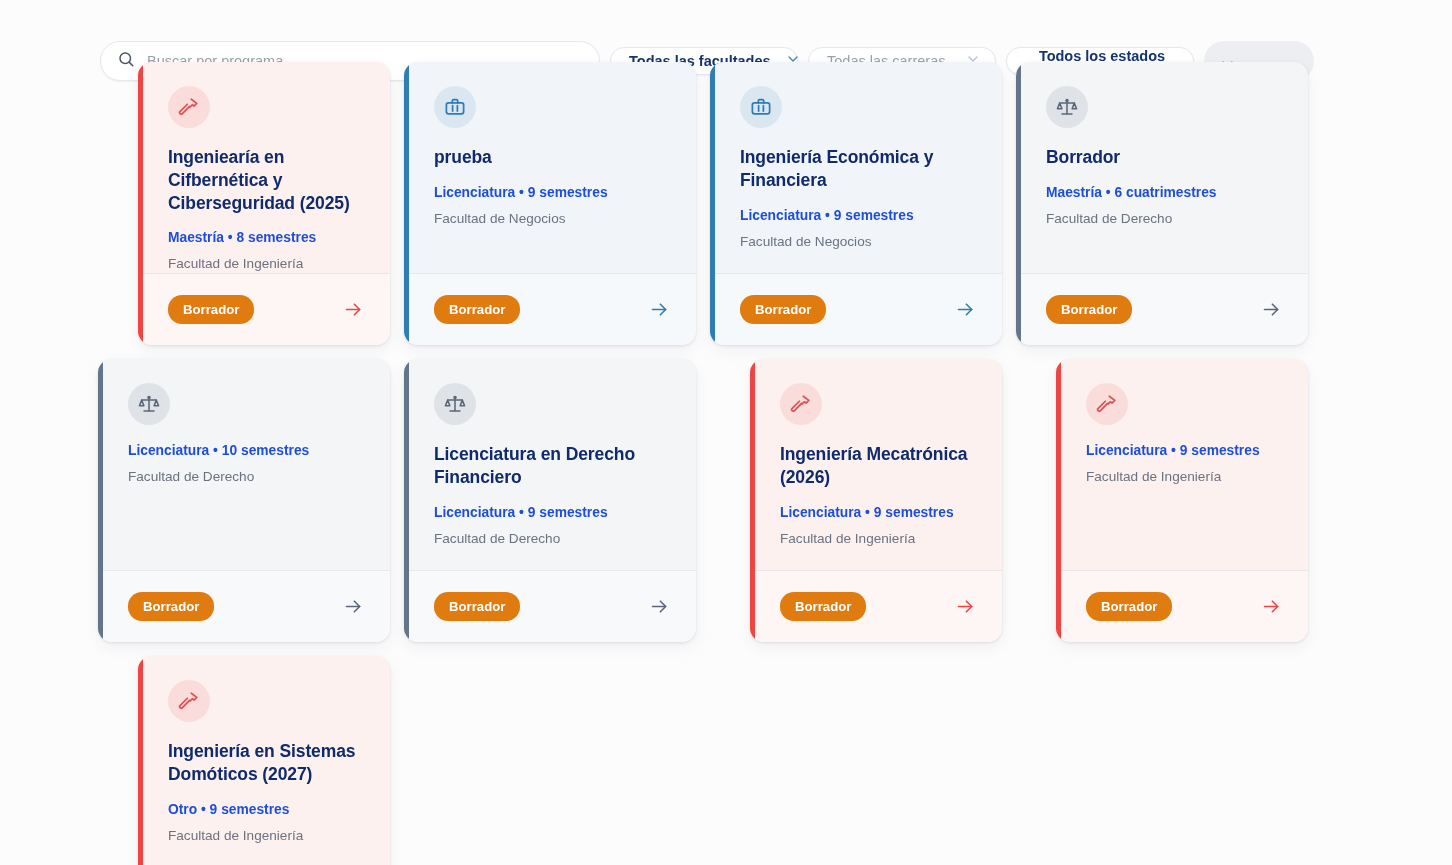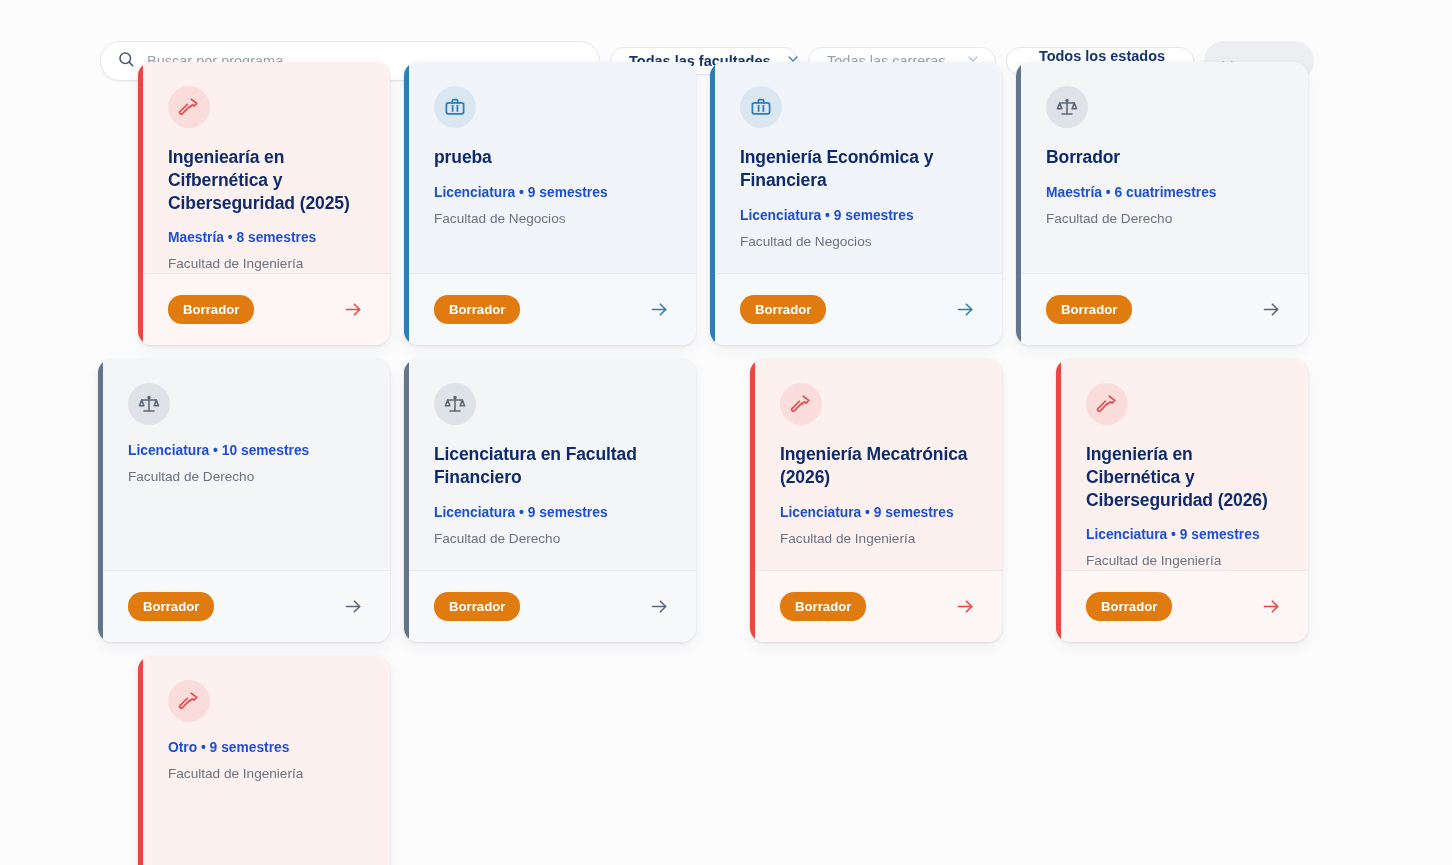--- a/index.html
+++ b/index.html
@@ -326,21 +326,21 @@
           <div class="icon-badge">
             <svg width="22" height="22" viewBox="0 0 24 24" fill="none" stroke="#5b6778" stroke-width="1.7" stroke-linecap="round" stroke-linejoin="round">
               <line x1="12" y1="4.2" x2="12" y2="19.4"></line>
               <line x1="6.6" y1="19.6" x2="17.4" y2="19.6"></line>
               <line x1="4" y1="7.6" x2="20" y2="7.6"></line>
               <path d="M4 7.6 L1.6 14 h4.8 Z"></path>
               <path d="M20 7.6 L17.6 14 h4.8 Z"></path>
               <circle cx="12" cy="5" r="1.1"></circle>
             </svg>
           </div>
-          <h3 class="card-title">Licenciatura en Facultad Financiero</h3>
+          <h3 class="card-title">Licenciatura en Derecho Financiero</h3>
           <p class="card-meta">Licenciatura • 9 semestres</p>
           <p class="card-faculty">Facultad de Derecho</p>
         </div>
         <div class="card-footer">
           <span class="badge">Borrador</span>
           <span class="arrow">
             <svg width="21" height="21" viewBox="0 0 24 24" fill="none" stroke="#5b6778" stroke-width="1.9" stroke-linecap="round" stroke-linejoin="round">
               <line x1="4" y1="12" x2="19" y2="12"></line>
               <polyline points="13 6 19 12 13 18"></polyline>
             </svg>
@@ -372,21 +372,20 @@
       </div>
       <div class="card ing">
         <span class="accent"></span>
         <div class="card-body">
           <div class="icon-badge">
             <svg width="22" height="22" viewBox="0 0 24 24" fill="none" stroke="#e05252" stroke-width="1.9" stroke-linecap="round" stroke-linejoin="round">
               <path d="M14.5 3.5 L20.5 8 L17.5 11 L15.5 9.6 L13 12.1"></path>
               <path d="M12.6 11.4 L4.6 19.4 a1.7 1.7 0 0 1-2.4-2.4 L10.2 9"></path>
             </svg>
           </div>
-          <h3 class="card-title">Ingeniería en Cibernética y Ciberseguridad (2026)</h3>
           <p class="card-meta">Licenciatura • 9 semestres</p>
           <p class="card-faculty">Facultad de Ingeniería</p>
         </div>
         <div class="card-footer">
           <span class="badge">Borrador</span>
           <span class="arrow">
             <svg width="21" height="21" viewBox="0 0 24 24" fill="none" stroke="#ef4444" stroke-width="1.9" stroke-linecap="round" stroke-linejoin="round">
               <line x1="4" y1="12" x2="19" y2="12"></line>
               <polyline points="13 6 19 12 13 18"></polyline>
             </svg>
@@ -395,18 +394,19 @@
       </div>
       <div class="card ing">
         <span class="accent"></span>
         <div class="card-body">
           <div class="icon-badge">
             <svg width="22" height="22" viewBox="0 0 24 24" fill="none" stroke="#e05252" stroke-width="1.9" stroke-linecap="round" stroke-linejoin="round">
               <path d="M14.5 3.5 L20.5 8 L17.5 11 L15.5 9.6 L13 12.1"></path>
               <path d="M12.6 11.4 L4.6 19.4 a1.7 1.7 0 0 1-2.4-2.4 L10.2 9"></path>
             </svg>
           </div>
+          <h3 class="card-title">Ingeniería en Sistemas Domóticos (2027)</h3>
           <p class="card-meta">Otro • 9 semestres</p>
           <p class="card-faculty">Facultad de Ingeniería</p>
         </div>
       </div>
     </div>
 </div>
 
 </body></html>

